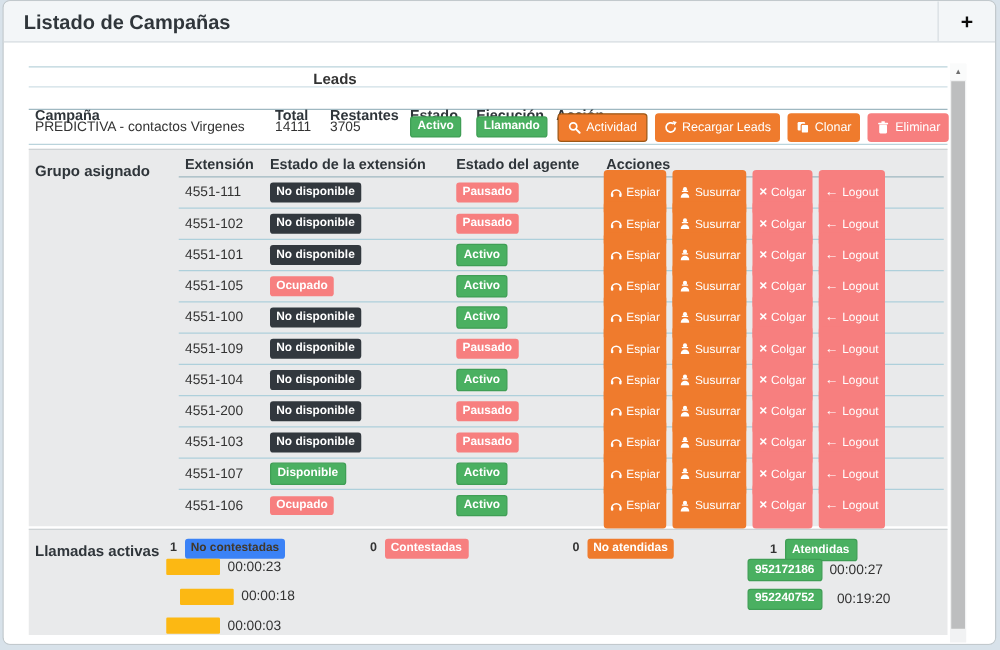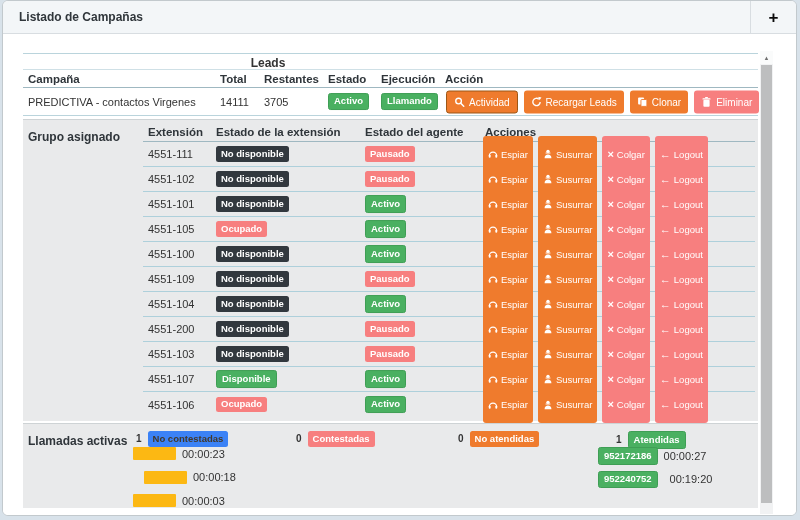--- a/index.html
+++ b/index.html
@@ -3,34 +3,34 @@
 <meta charset="utf-8">
 <style>
   * { box-sizing: border-box; margin: 0; padding: 0; }
   html, body { width: 800px; height: 520px; overflow: hidden; }
   body { background: #d8e2ea; font-family: "Liberation Sans", sans-serif; color: #333; position: relative; }
 
   .card { position: absolute; left: 2px; top: 0; width: 795px; height: 516px;
           background: #fff; border: 1px solid #c2c9cd; border-radius: 6px; overflow: hidden; }
 
   .card-header { position: relative; height: 33px; background: #f3f6f8; border-bottom: 1px solid #d8dde1; }
-  .card-title { position: absolute; left: 16px; top: 9px; font-size: 12px; font-weight: bold; color: #30363b; }
+  .card-title { position: absolute; left: 16px; top: 9px; font-size: 16px; font-weight: bold; color: #30363b; }
   .add-btn { position: absolute; right: 0; top: 0; width: 46px; height: 32px; border-left: 1px solid #d8dde1;
              display: flex; align-items: center; justify-content: center; cursor: pointer; }
   .add-btn .plus { font-size: 17px; font-weight: bold; color: #0b0b0b; line-height: 1; }
 
   .content { position: absolute; top: 34px; left: 0; right: 0; bottom: 0; background: #fff; }
 
   
   .leads-title-row { position: absolute; left: 20px; top: 18px; width: 735px; height: 16px; border-top: 1px solid #bad4dc; }
   .leads-title { position: absolute; left: 0; top: 2px; width: 490px; text-align: center;
                  font-size: 12px; font-weight: bold; }
   .leads-header-row { position: absolute; left: 20px; top: 34px; width: 735px; height: 19px;
                       border-top: 1px solid #cfe0e6; border-bottom: 1px solid #9fb8c1; }
-  .hcol { position: absolute; top: 3px; font-size: 11.5px; font-weight: bold; color: #2f353a; }
+  .hcol { position: absolute; top: 17px; font-size: 11.5px; font-weight: bold; color: #2f353a; }
   .leads-data-row { position: absolute; left: 20px; top: 53px; width: 735px; height: 28px; border-bottom: 1px solid #bad4dc; }
 
   .abs { position: absolute; top: 50%; transform: translateY(-50%); }
   .cell { font-size: 11px; color: #333; white-space: nowrap; }
 
   
   .badge { display: inline-block; font-size: 9.5px; font-weight: bold; line-height: 1.15;
            padding: 2.5px 5px; border-radius: 2.5px; color: #fff; white-space: nowrap; }
   .v-success { background: #4ab061; border: 1px solid #3f9e55; }
   .v-dark    { background: #32383e; }

